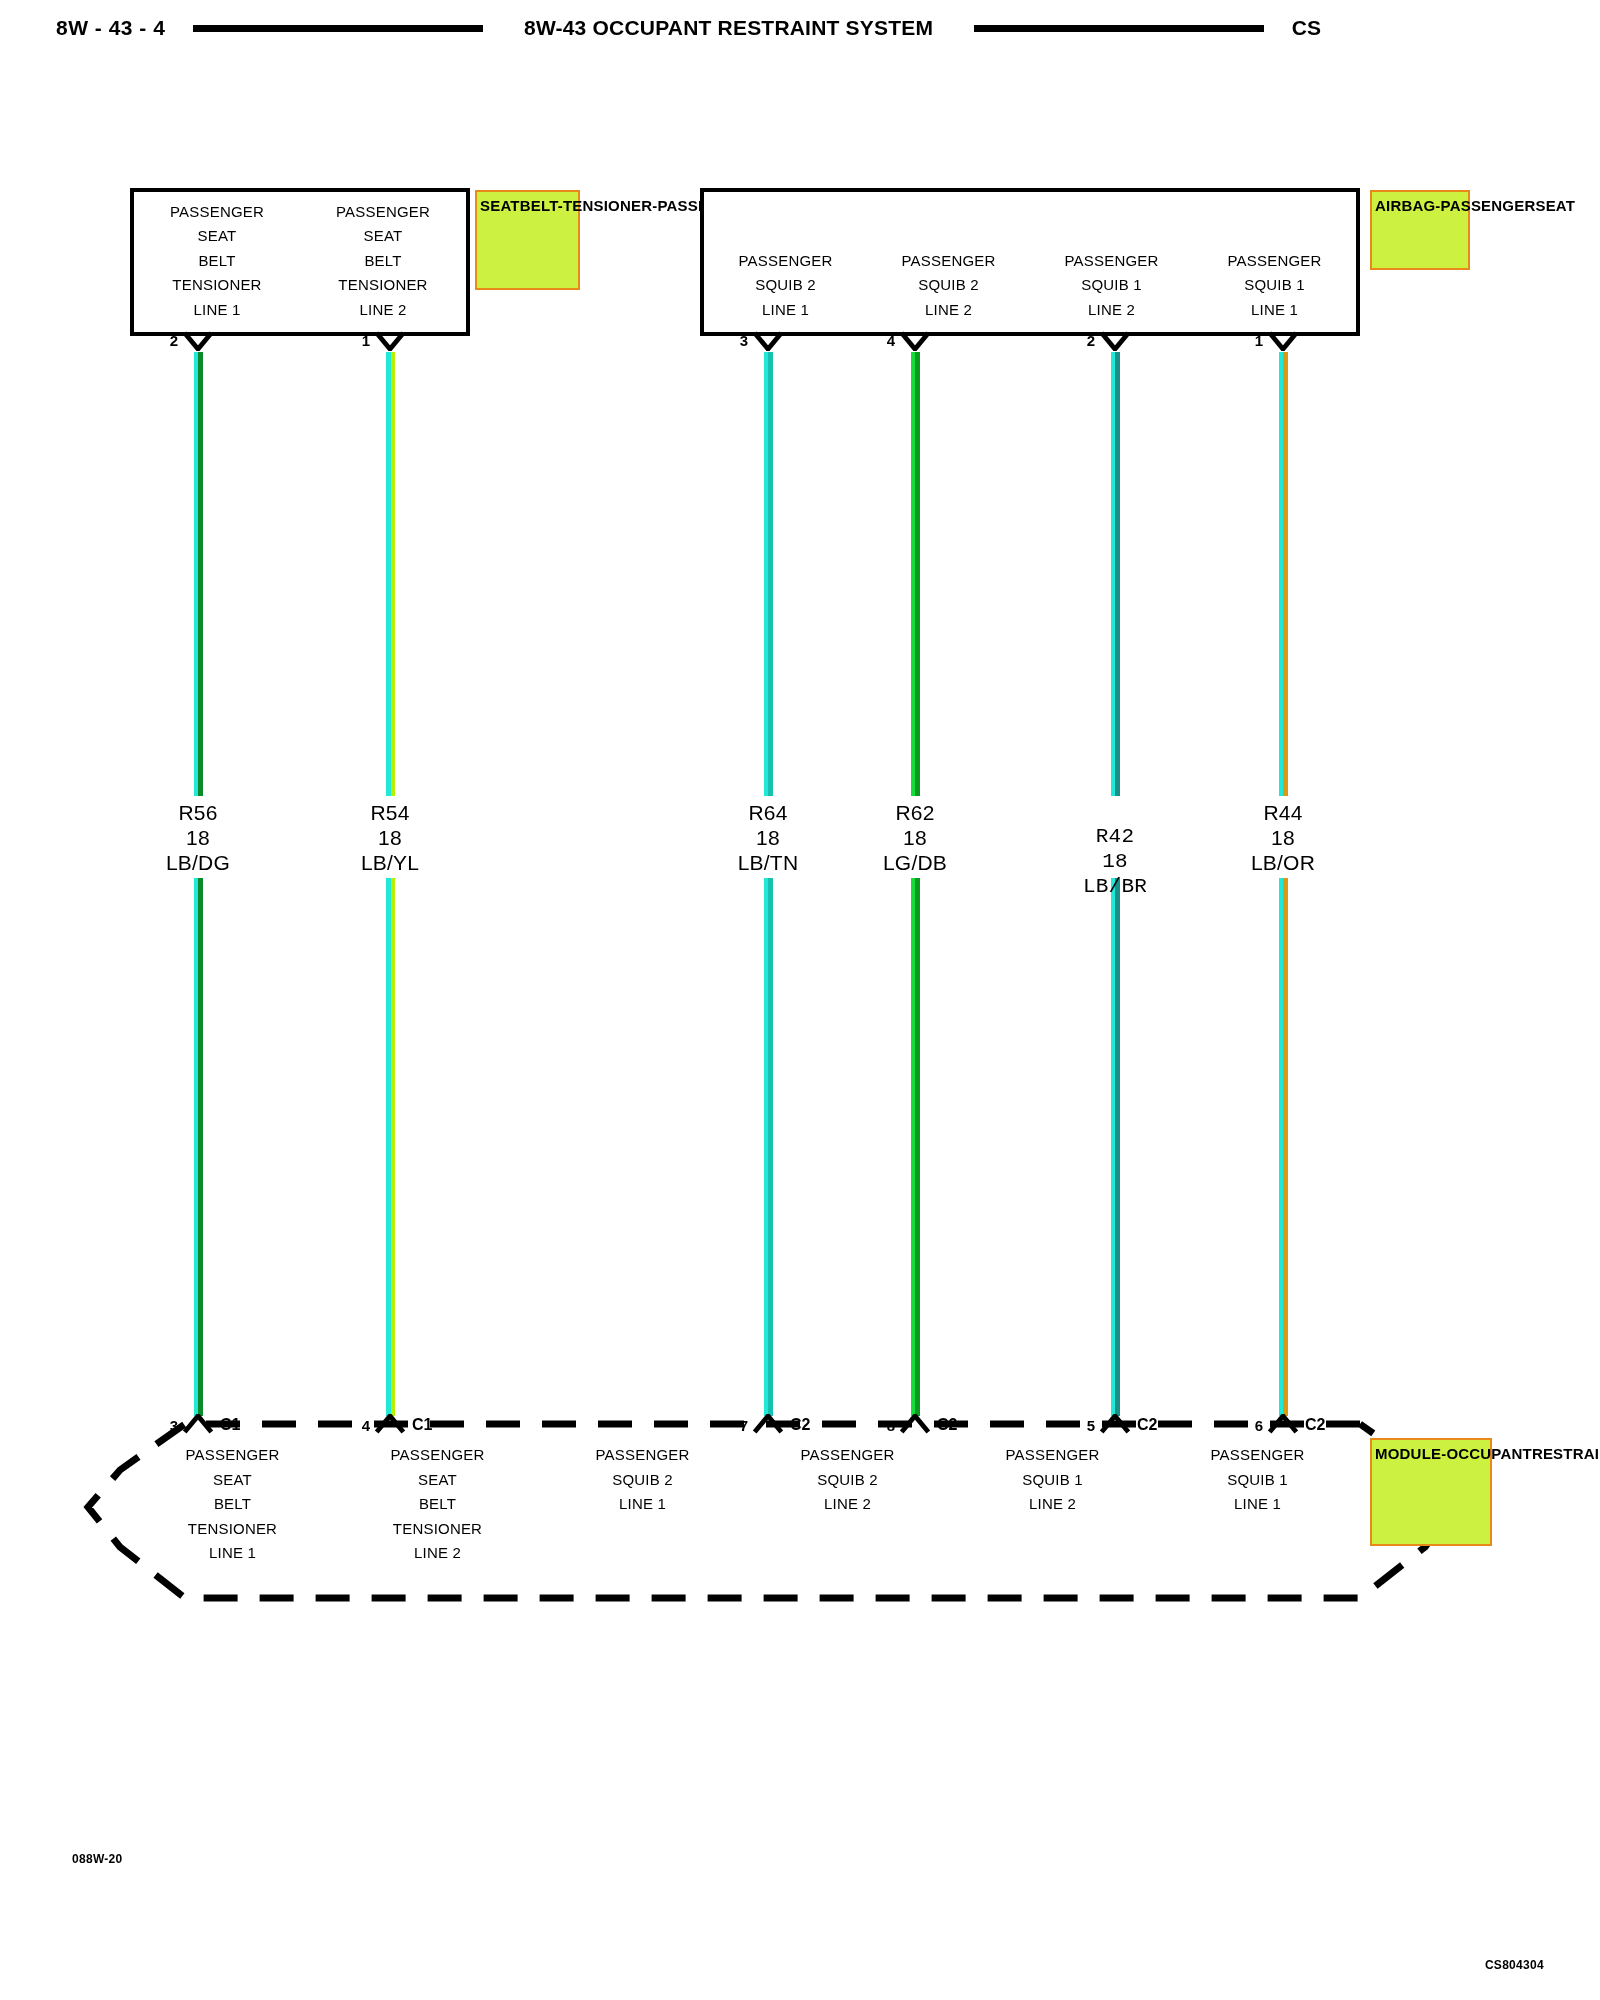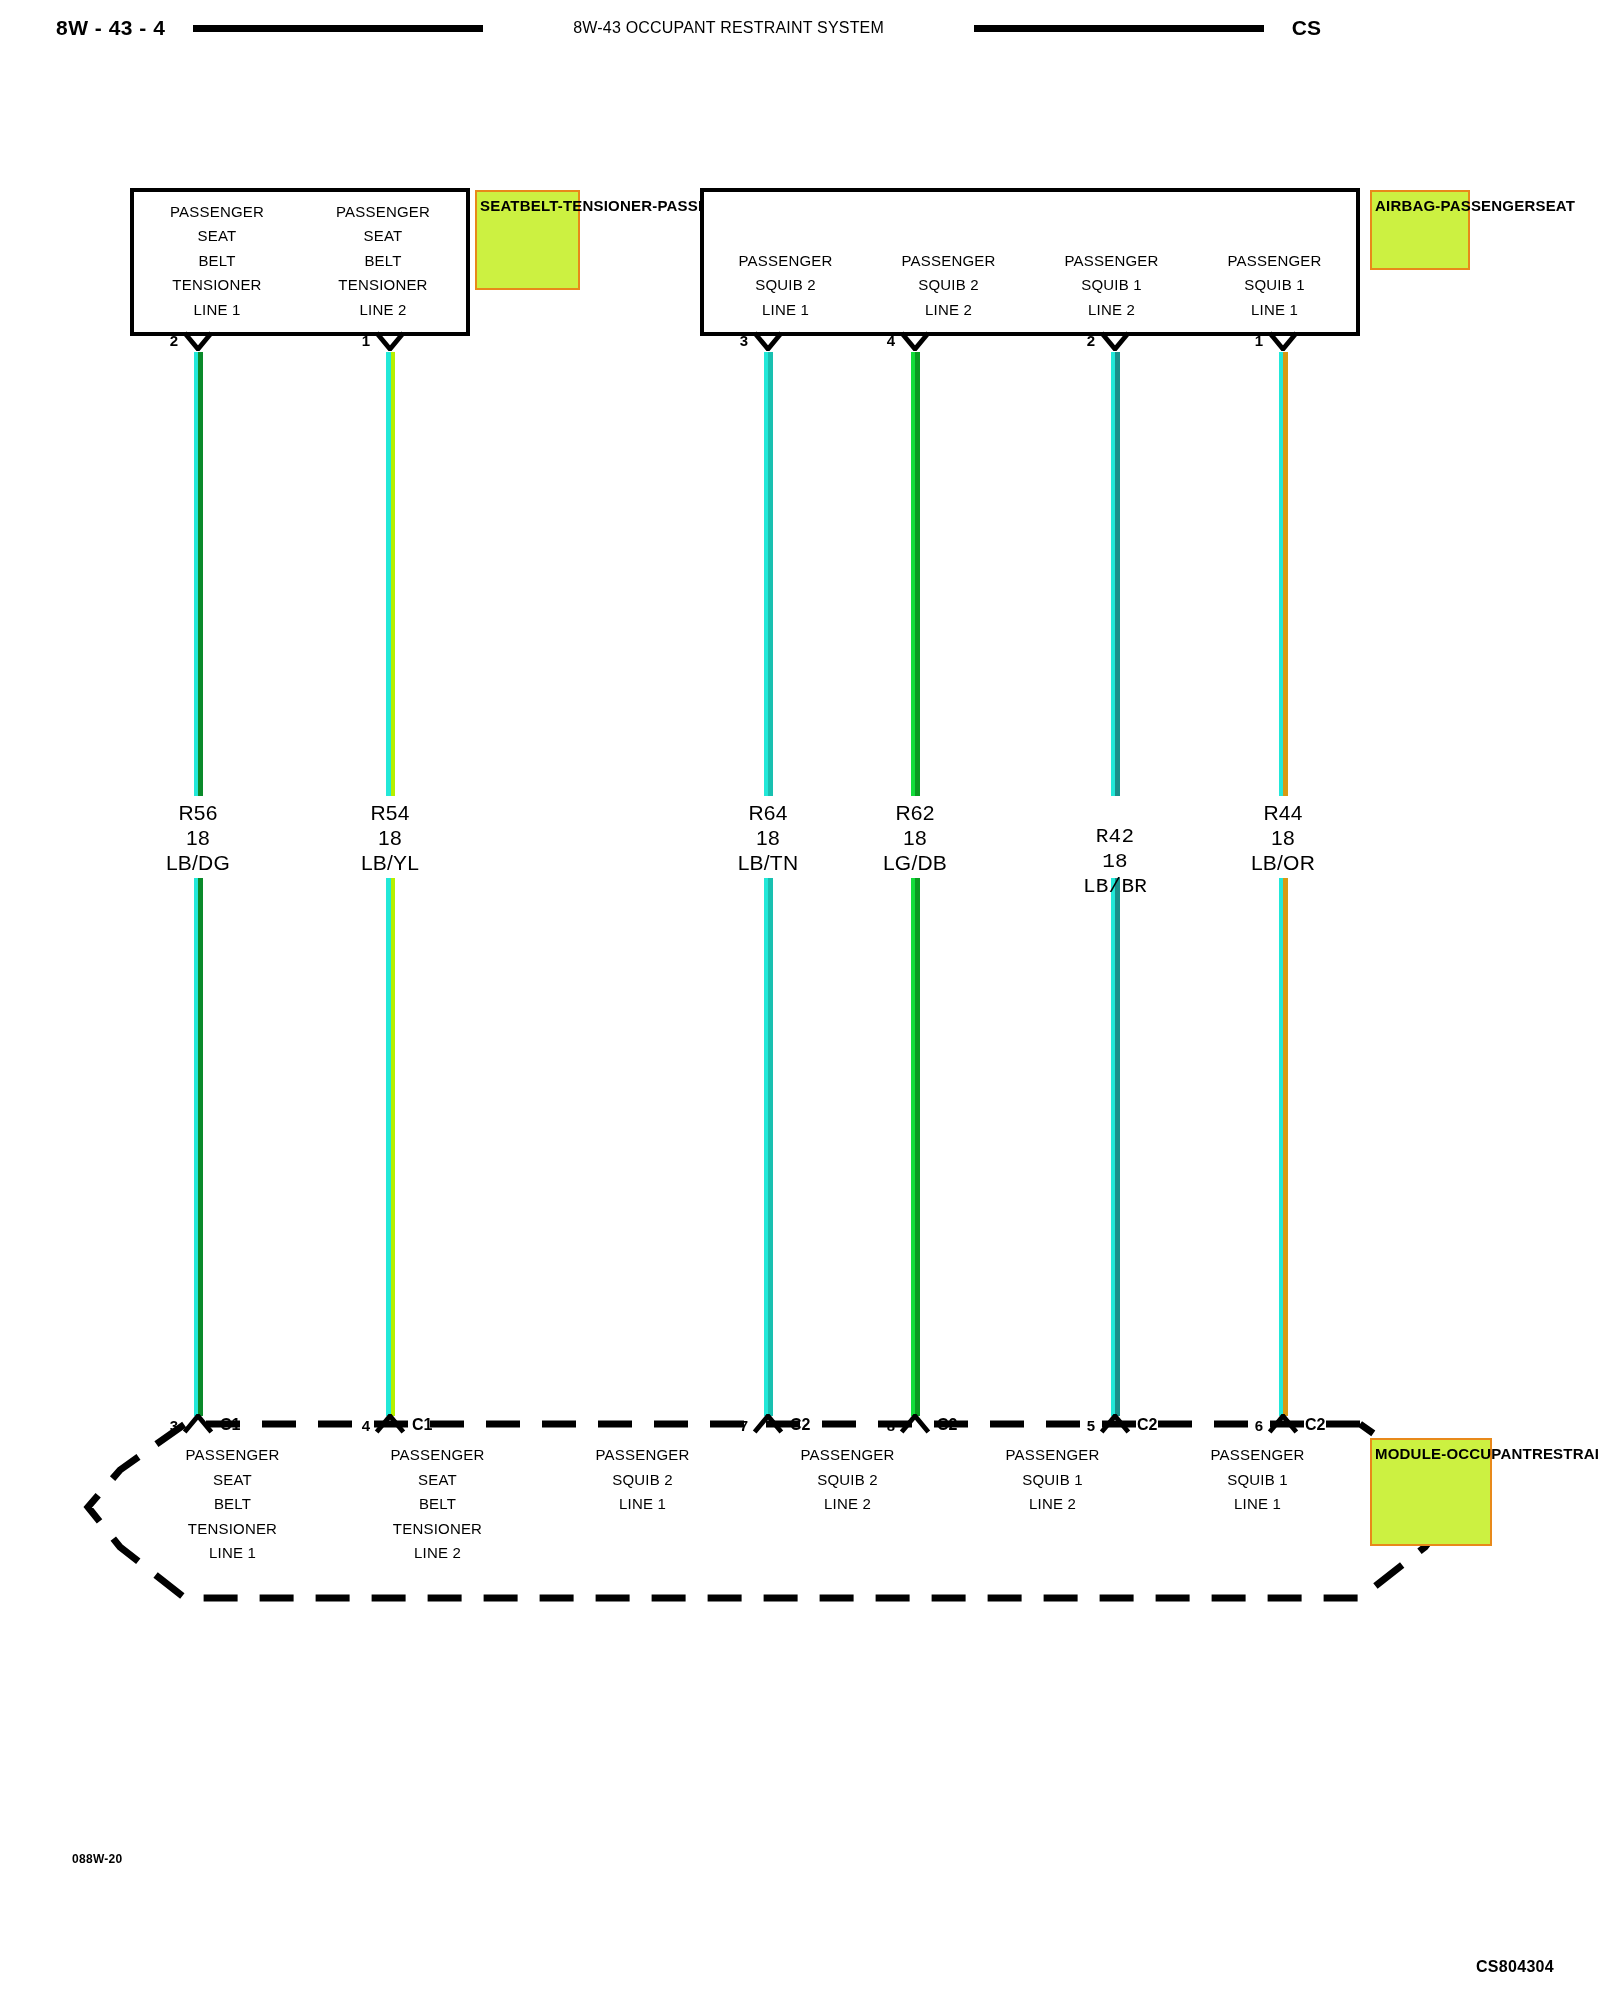--- a/index.html
+++ b/index.html
@@ -37,22 +37,22 @@
     white-space: nowrap;
   }
   .hdr-rule {
     height: 7px;
     background: #000;
     flex: 0 0 auto;
   }
   .hdr-rule.l { width: 290px; margin-left: 28px; }
   .hdr-rule.r { width: 290px; margin-right: 28px; }
   .hdr-title {
-    font-size: 16px;
-    font-weight: normal;
+    font-size: 21px;
+    font-weight: bold;
     letter-spacing: 0.2px;
     white-space: nowrap;
     margin: 17px 26px;
   }
   .hdr-right {
     font-size: 21px;
     font-weight: bold;
     margin-right: 35px;
     white-space: nowrap;
   }
@@ -62,23 +62,23 @@
   .ftr-left {
     position: absolute;
     left: 72px;
     top: 1852px;
     font-size: 12px;
     font-weight: bold;
     letter-spacing: 0.3px;
   }
   .ftr-right {
     position: absolute;
-    right: 46px;
+    right: 56px;
     top: 1958px;
-    font-size: 16px;
+    font-size: 12px;
     font-weight: bold;
     letter-spacing: 0.3px;
   }
 
   
   .comp-box {
     position: absolute;
     border: 4px solid #000;
     background: #fff;
     box-sizing: border-box;

